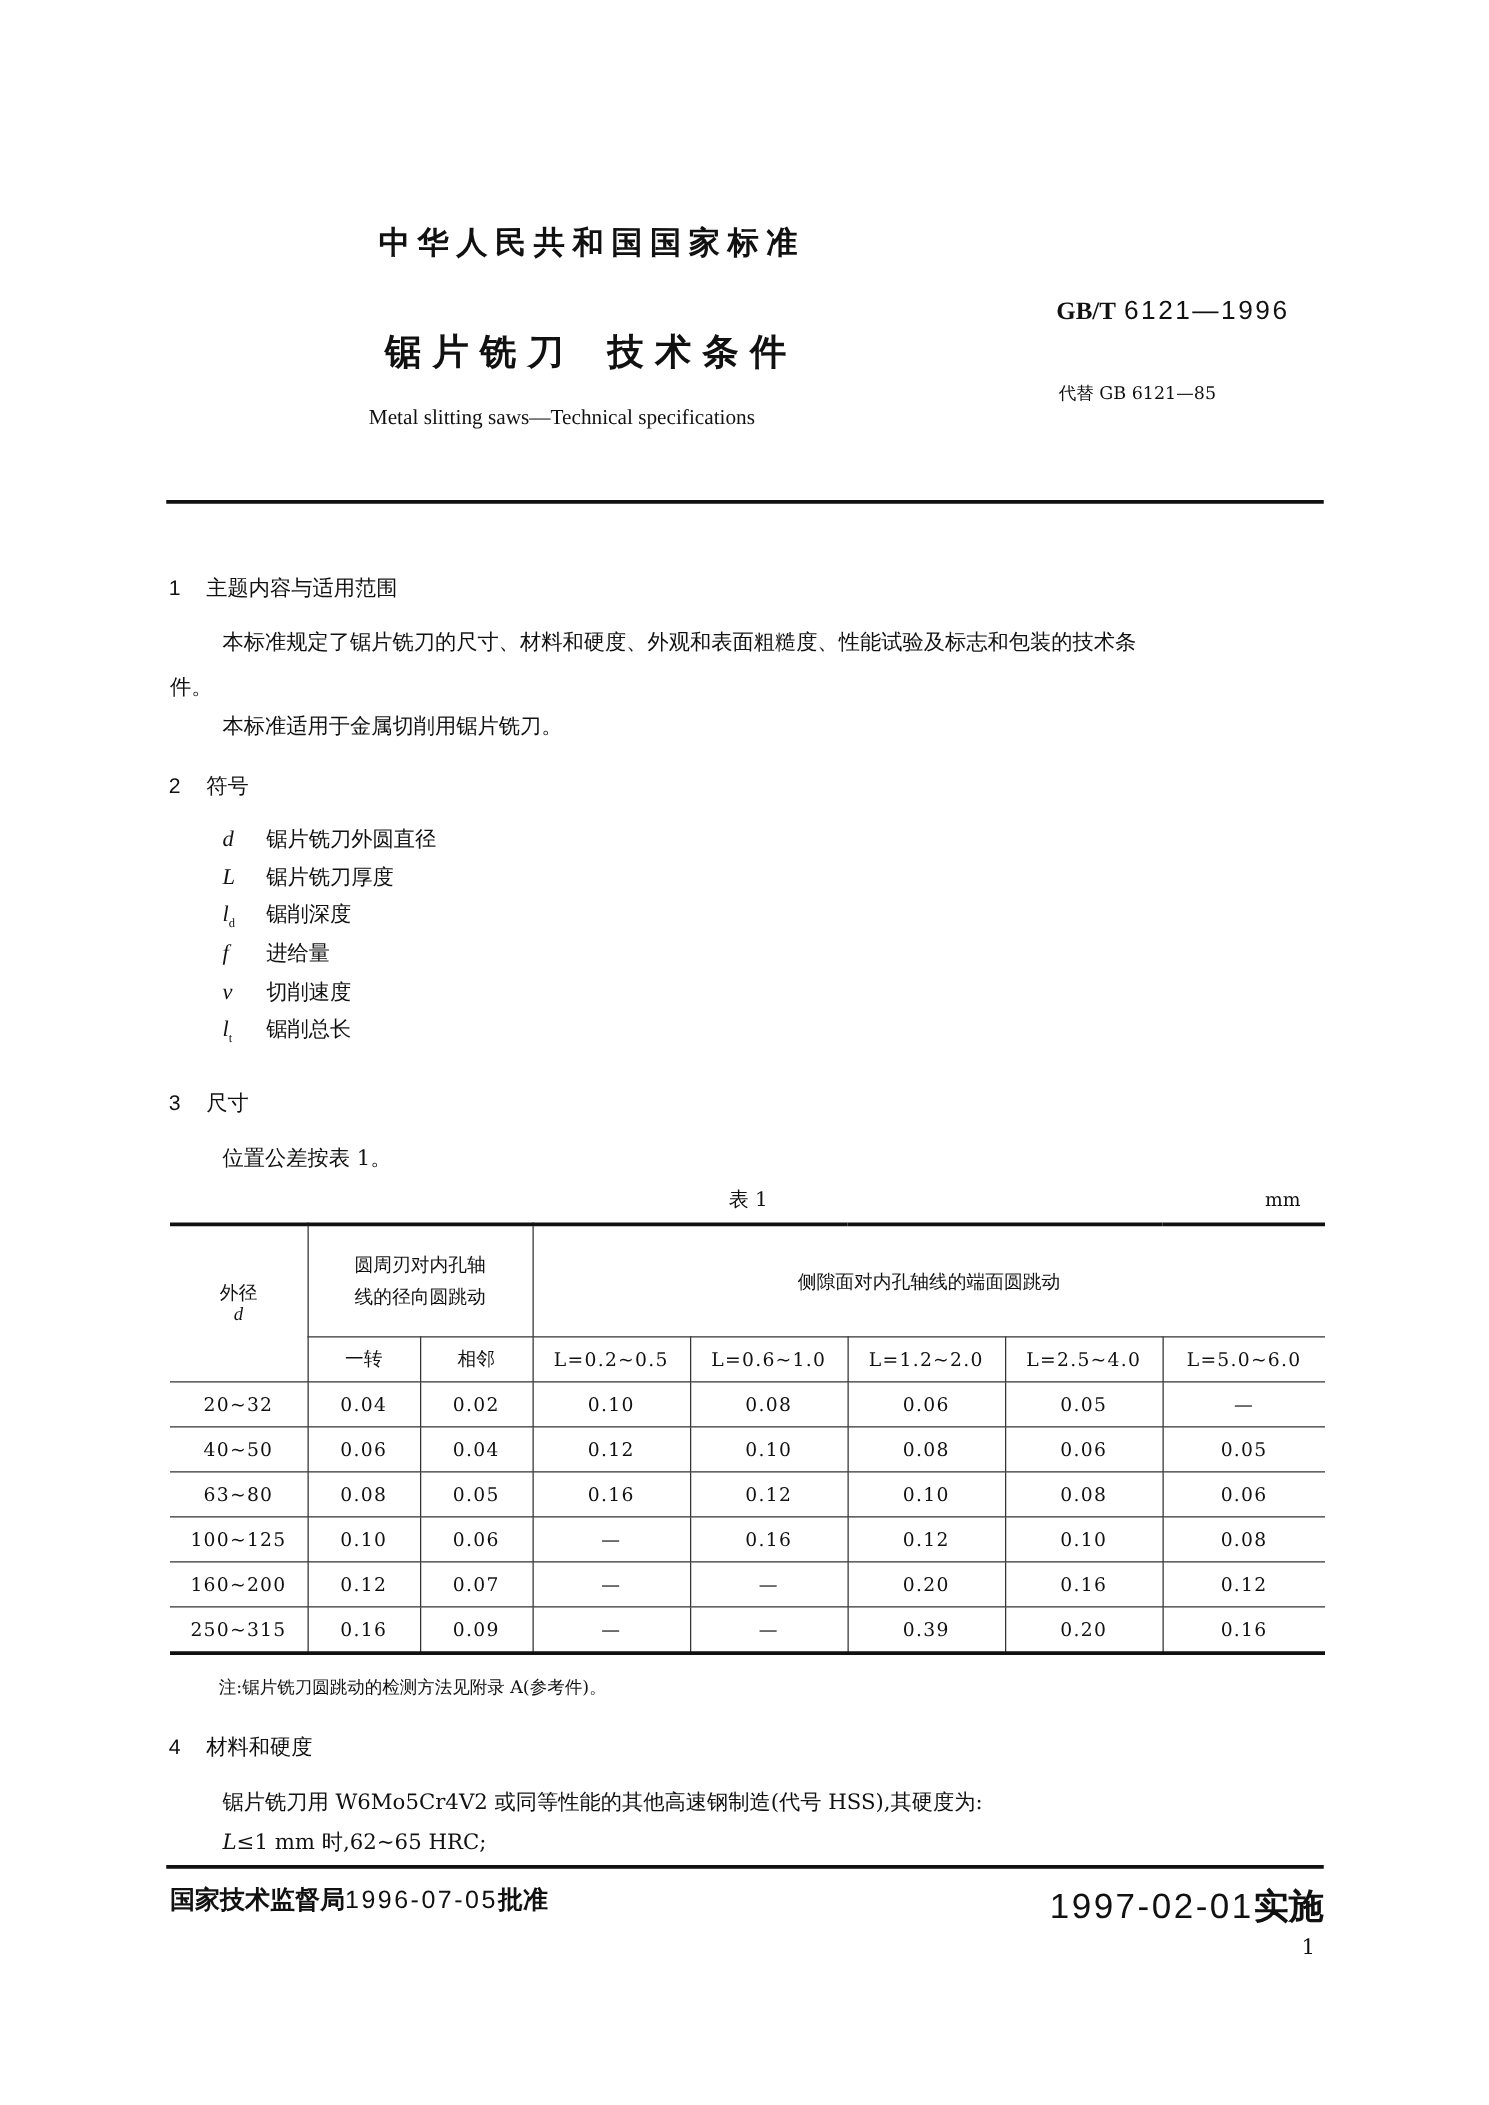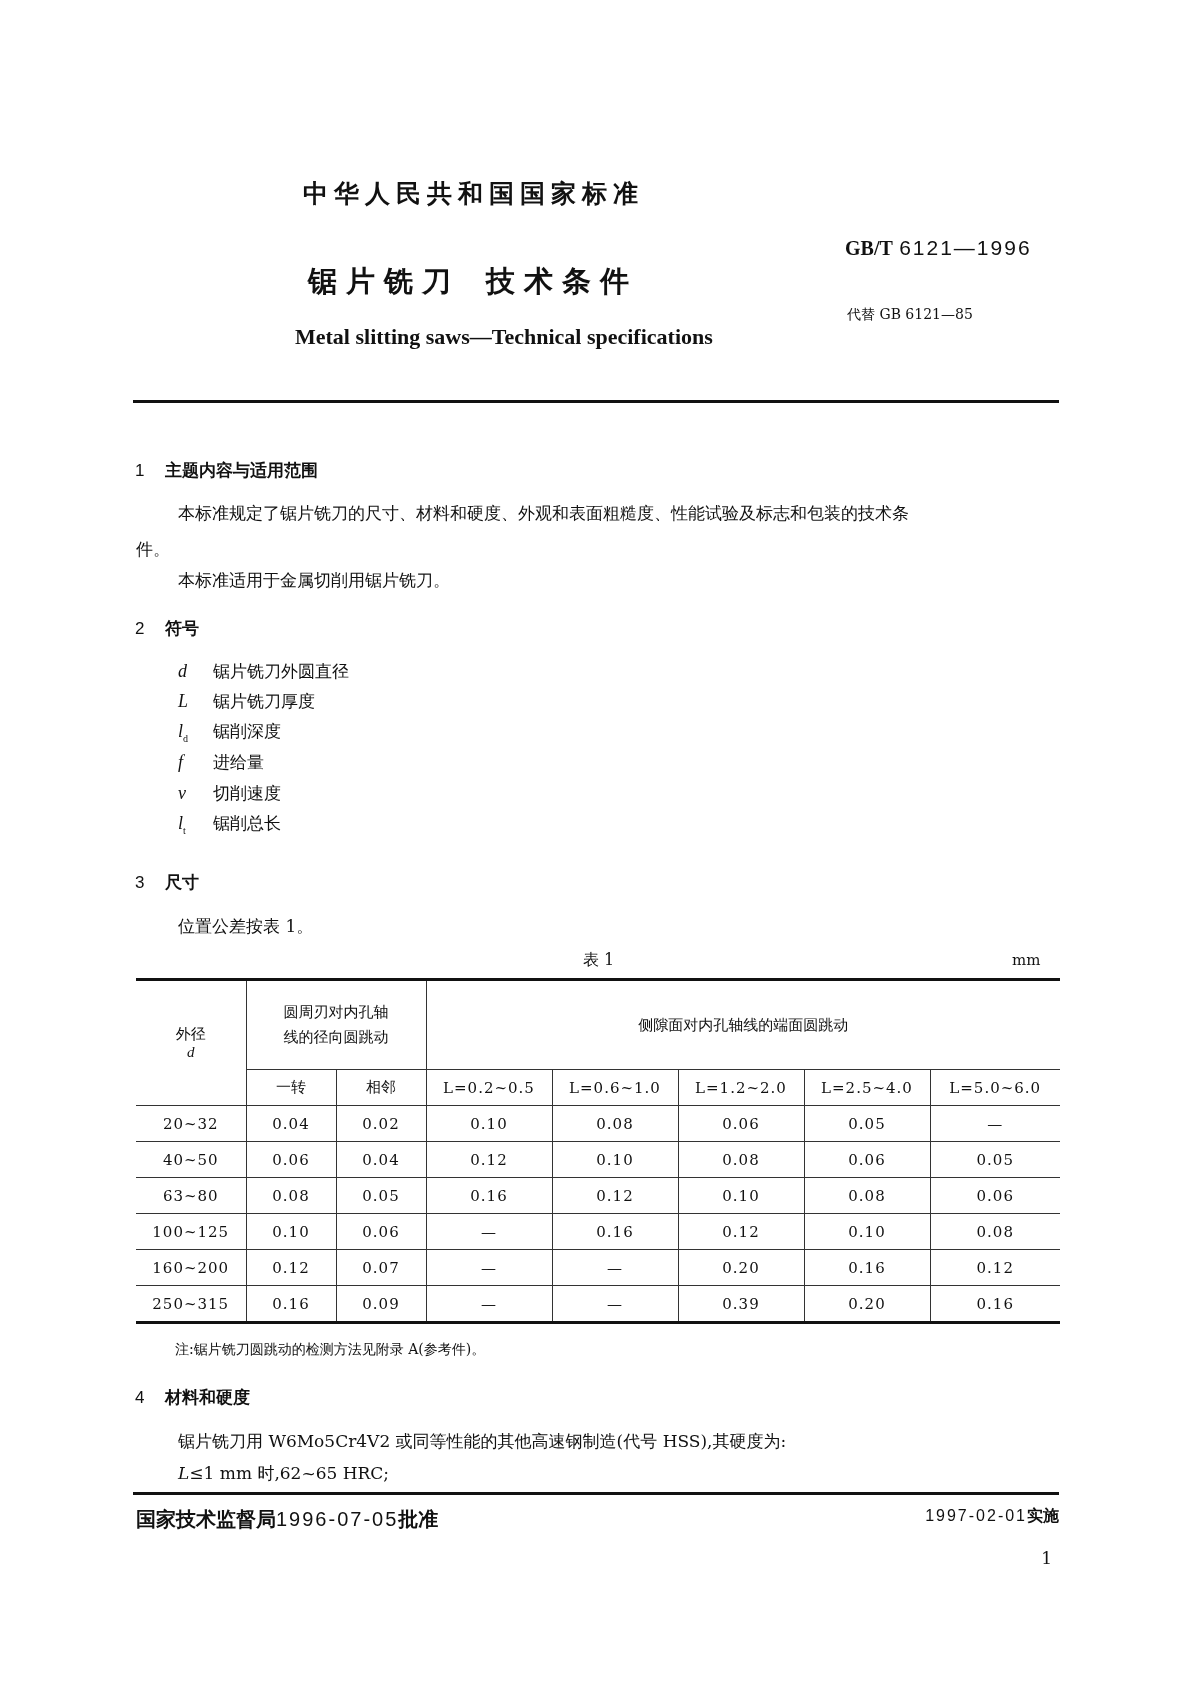--- a/index.html
+++ b/index.html
@@ -5,32 +5,32 @@
   html, body { margin: 0; padding: 0; background: #ffffff; }
   body { width: 1191px; height: 1684px; position: relative; overflow: hidden;
          font-family: "DejaVu Serif", "Liberation Serif", serif; color: #111; }
   .abs { position: absolute; white-space: nowrap; }
   .sans { font-family: "DejaVu Sans", "Liberation Sans", sans-serif; }
   .serif { font-family: "Liberation Serif", "DejaVu Serif", serif; }
 
   #std-country { left: 303px; top: 177px; font-size: 25px; font-weight: bold; letter-spacing: 6px; }
   #std-title { left: 308px; top: 262px; font-size: 29px; font-weight: bold; letter-spacing: 9px; }
   #std-title .gap { display: inline-block; width: 26px; }
-  #std-en { left: 295px; top: 324px; font-size: 22px; font-weight: bold; }
+  #std-en { left: 295px; top: 324px; font-size: 17px; font-weight: normal; }
   #std-no { left: 845px; top: 236px; font-size: 20px; }
   #std-no .gb { font-weight: bold; font-family: Liberation Serif, serif; margin-top: 16px; }
   #std-no .num { font-family: "Liberation Sans", sans-serif; letter-spacing: 2px; font-size: 21px; margin-top: 36px; }
   #std-replace { left: 847px; top: 306px; font-size: 14px; }
 
   .rule { position: absolute; background: #111; }
   #header-rule { left: 133px; top: 400px; width: 926px; height: 3px; }
 
   .h-sec { font-size: 17px; }
   .h-sec .n { font-family: "Liberation Sans", sans-serif; display: inline-block; width: 30px; }
-  .h-sec .t { font-weight: bold; margin-top: 12px; }
+  .h-sec .t { font-weight: normal; margin-top: 12px; }
   .para { font-size: 17px; }
 
   #sec1 { left: 135px; top: 459px; }
   #p1a { left: 178px; top: 502px; }
   #p1b { left: 136px; top: 538px; }
   #p1c { left: 178px; top: 569px; }
   #sec2 { left: 135px; top: 617px; }
 
   .sym { position: absolute; left: 178px; font-size: 17px; }
   .sym .v { font-family: "Liberation Serif", serif; font-style: italic; display: inline-block; width: 35px; font-size: 18px; }
@@ -52,21 +52,21 @@
 
   #note { left: 175px; top: 1341px; font-size: 14px; }
   #sec4 { left: 135px; top: 1386px; }
   #p4a { left: 178px; top: 1430px; text-align: right; }
   #p4b { left: 178px; top: 1462px; }
   #p4b .it { font-style: italic; }
 
   #footer-rule { left: 133px; top: 1492px; width: 926px; height: 3px; }
   #footer-left { left: 136px; top: 1506px; font-size: 20px; font-weight: bold; }
   #footer-left .d { font-family: "Liberation Sans", sans-serif; font-weight: normal; letter-spacing: 2px; }
-  #footer-right { right: 132px; top: 1506px; font-size: 16px; font-weight: bold; }
+  #footer-right { right: 132px; top: 1506px; font-size: 28px; font-weight: bold; }
   #footer-right .d { font-family: "Liberation Sans", sans-serif; font-weight: normal; letter-spacing: 2px; }
   #page-number { right: 139px; top: 1548px; font-size: 17px; }
 </style>
 </head>
 <body>
 
 <div class="abs sans" id="std-country">中华人民共和国国家标准</div>
 <div class="abs sans" id="std-title"><span>锯片铣刀</span><span class="gap"></span><span>技术条件</span></div>
 <div class="abs serif" id="std-en">Metal slitting saws—Technical specifications</div>
 <div class="abs" id="std-no"><span class="gb">GB/T</span> <span class="num">6121—1996</span></div>

